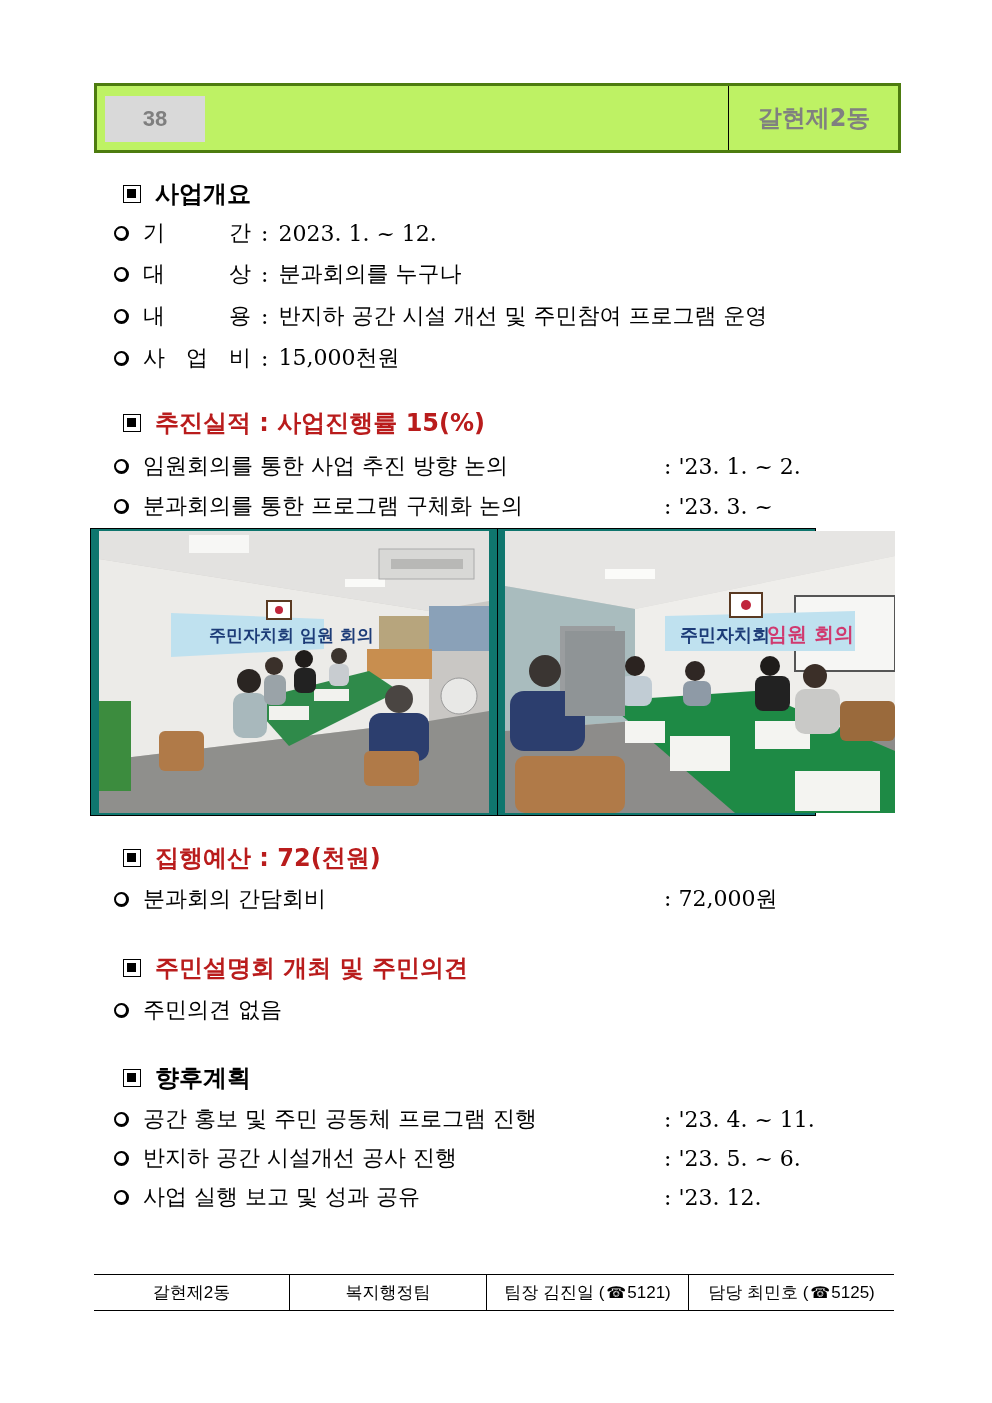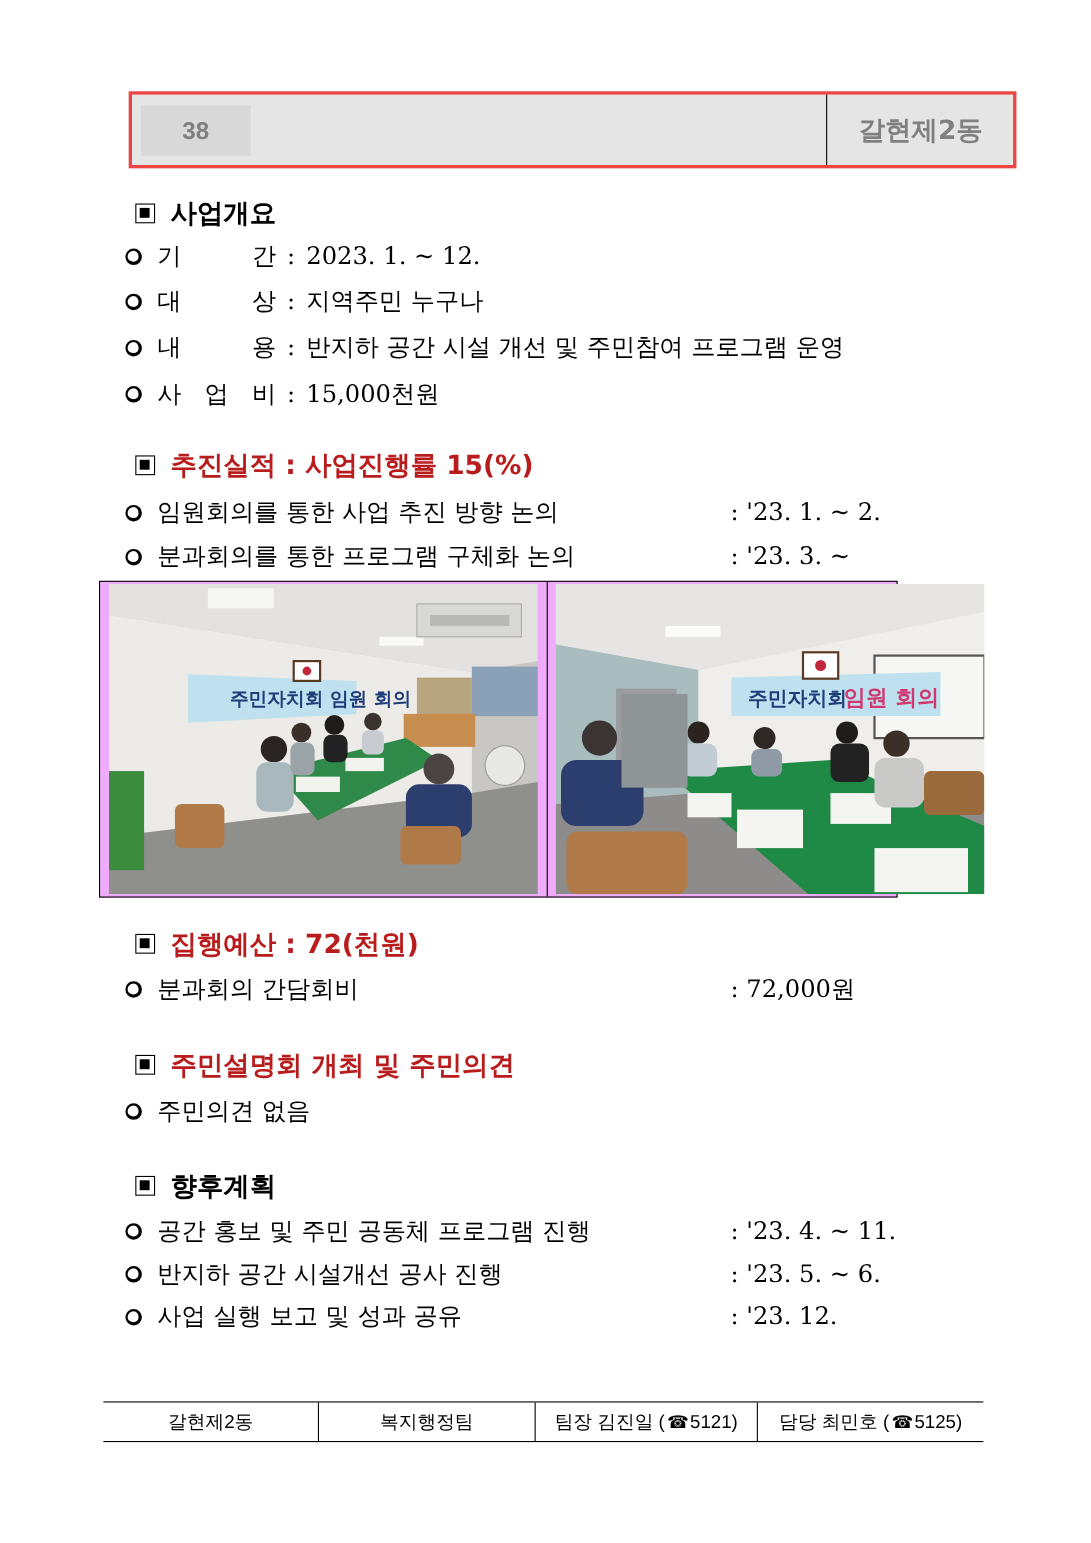--- a/index.html
+++ b/index.html
@@ -2,21 +2,21 @@
 <html><head>
 <meta charset="utf-8">
 <style>
   * { box-sizing: border-box; margin: 0; padding: 0; }
   html, body { width: 992px; height: 1403px; background: #ffffff; overflow: hidden; }
   body { position: relative; font-family: "DejaVu Serif", serif; color: #000; }
 
   
   .header {
     position: absolute; left: 94px; top: 83px; width: 807px; height: 70px;
-    border: 3px solid #ef4444; background: #e5e5e5; margin-left: 23px;
+    border: 3px solid #4d7c0f; background: #bef264;
   }
   .hdr-num {
     position: absolute; left: 8px; top: 10px; width: 100px; height: 46px;
     background: #d9d9d9; color: #7f7f7f; font-family: "Liberation Sans", sans-serif;
     font-weight: bold; font-size: 22px; line-height: 46px; text-align: center;
   }
   .hdr-title {
     position: absolute; left: 120px; top: 0; width: 510px; height: 64px;
     font-family: "DejaVu Sans", sans-serif; font-weight: bold; font-size: 29px;
     line-height: 64px; letter-spacing: 0.5px; color: #000; white-space: nowrap;
@@ -55,21 +55,21 @@
   .item .label.spaced { width: 108px; letter-spacing: 0; display: flex; justify-content: space-between; }
   .item .val { display: inline-block; }
   .date {
     position: absolute; left: 664px; height: 30px; display: flex; align-items: center;
     font-family: "DejaVu Serif", serif; font-size: 22px; white-space: nowrap;
   }
 
   
   .photo-frame {
     position: absolute; left: 90px; top: 528px; width: 726px; height: 288px;
-    border: 1px solid #000; background: #f0abfc;
+    border: 1px solid #000; background: #0f766e;
   }
   .photo-divider { position: absolute; left: 406px; top: 0; width: 1px; height: 286px; background: #000; }
   .photo {
     position: absolute; overflow: hidden;
   }
   .photo.p1 { left: 8px; top: 2px; width: 390px; height: 282px; }
   .photo.p2 { left: 414px; top: 2px; width: 390px; height: 282px; }
   .photo svg { display: block; width: 100%; height: 100%; }
 
   
@@ -108,21 +108,21 @@
   <span class="val">2023. 1. ~ 12.</span>
 </div>
 
 <div class="item" style="top:259px;">
   <span class="circle-icon"></span>
   <span class="label spaced">
       <span>대</span>
       <span>상</span>
     </span>
   <span class="val" style="margin:0 10px 0 10px;">:</span>
-  <span class="val">지역주민 누구나</span>
+  <span class="val">분과회의를 누구나</span>
 </div>
 
 <div class="item" style="top:301px;">
   <span class="circle-icon"></span>
   <span class="label spaced">
       <span>내</span>
       <span>용</span>
     </span>
   <span class="val" style="margin:0 10px 0 10px;">:</span>
   <span class="val">반지하 공간 시설 개선 및 주민참여 프로그램 운영</span>

